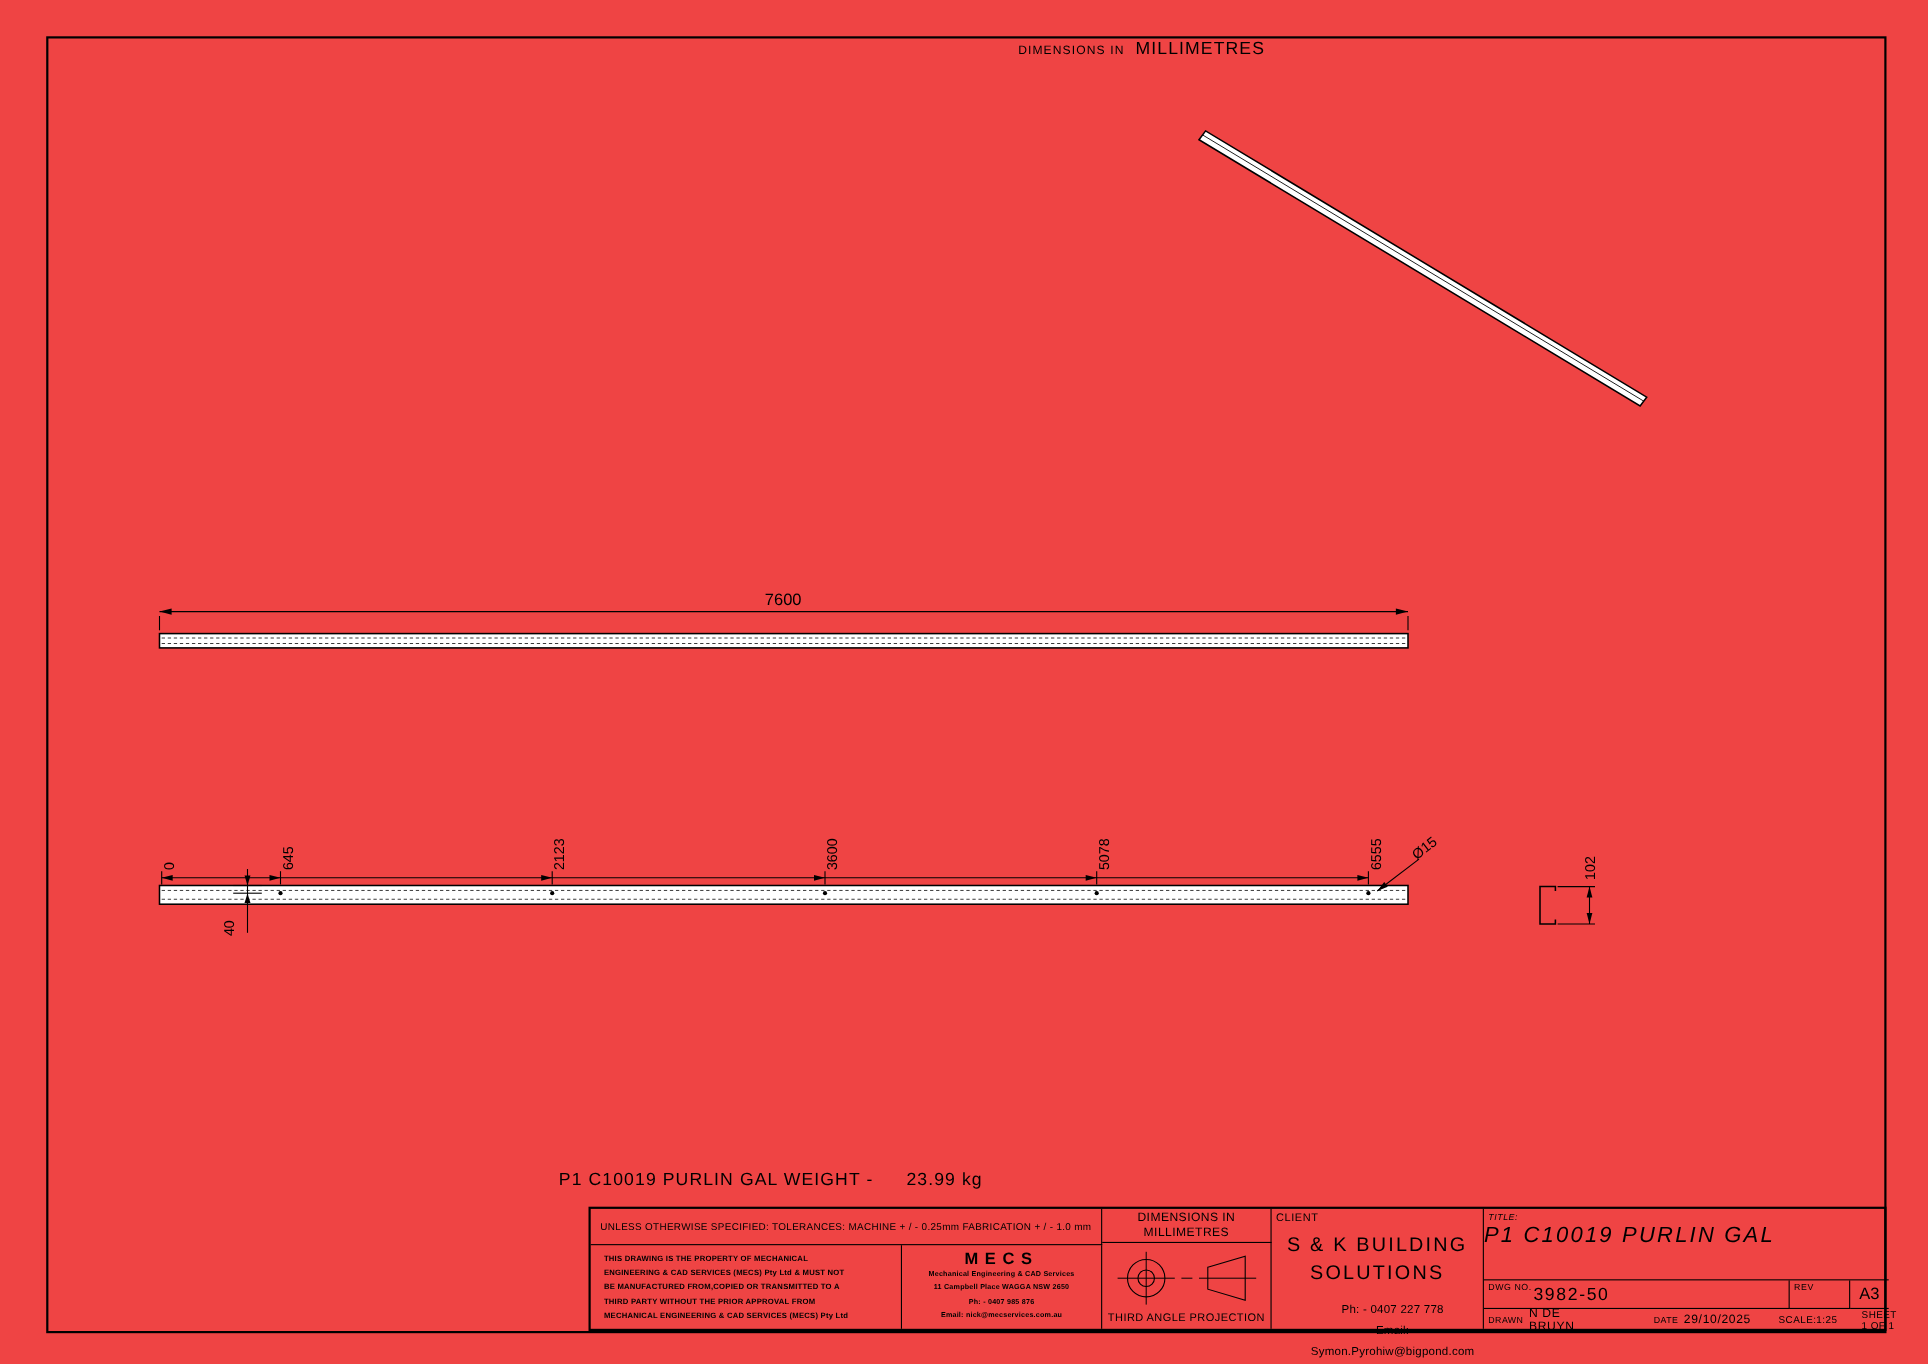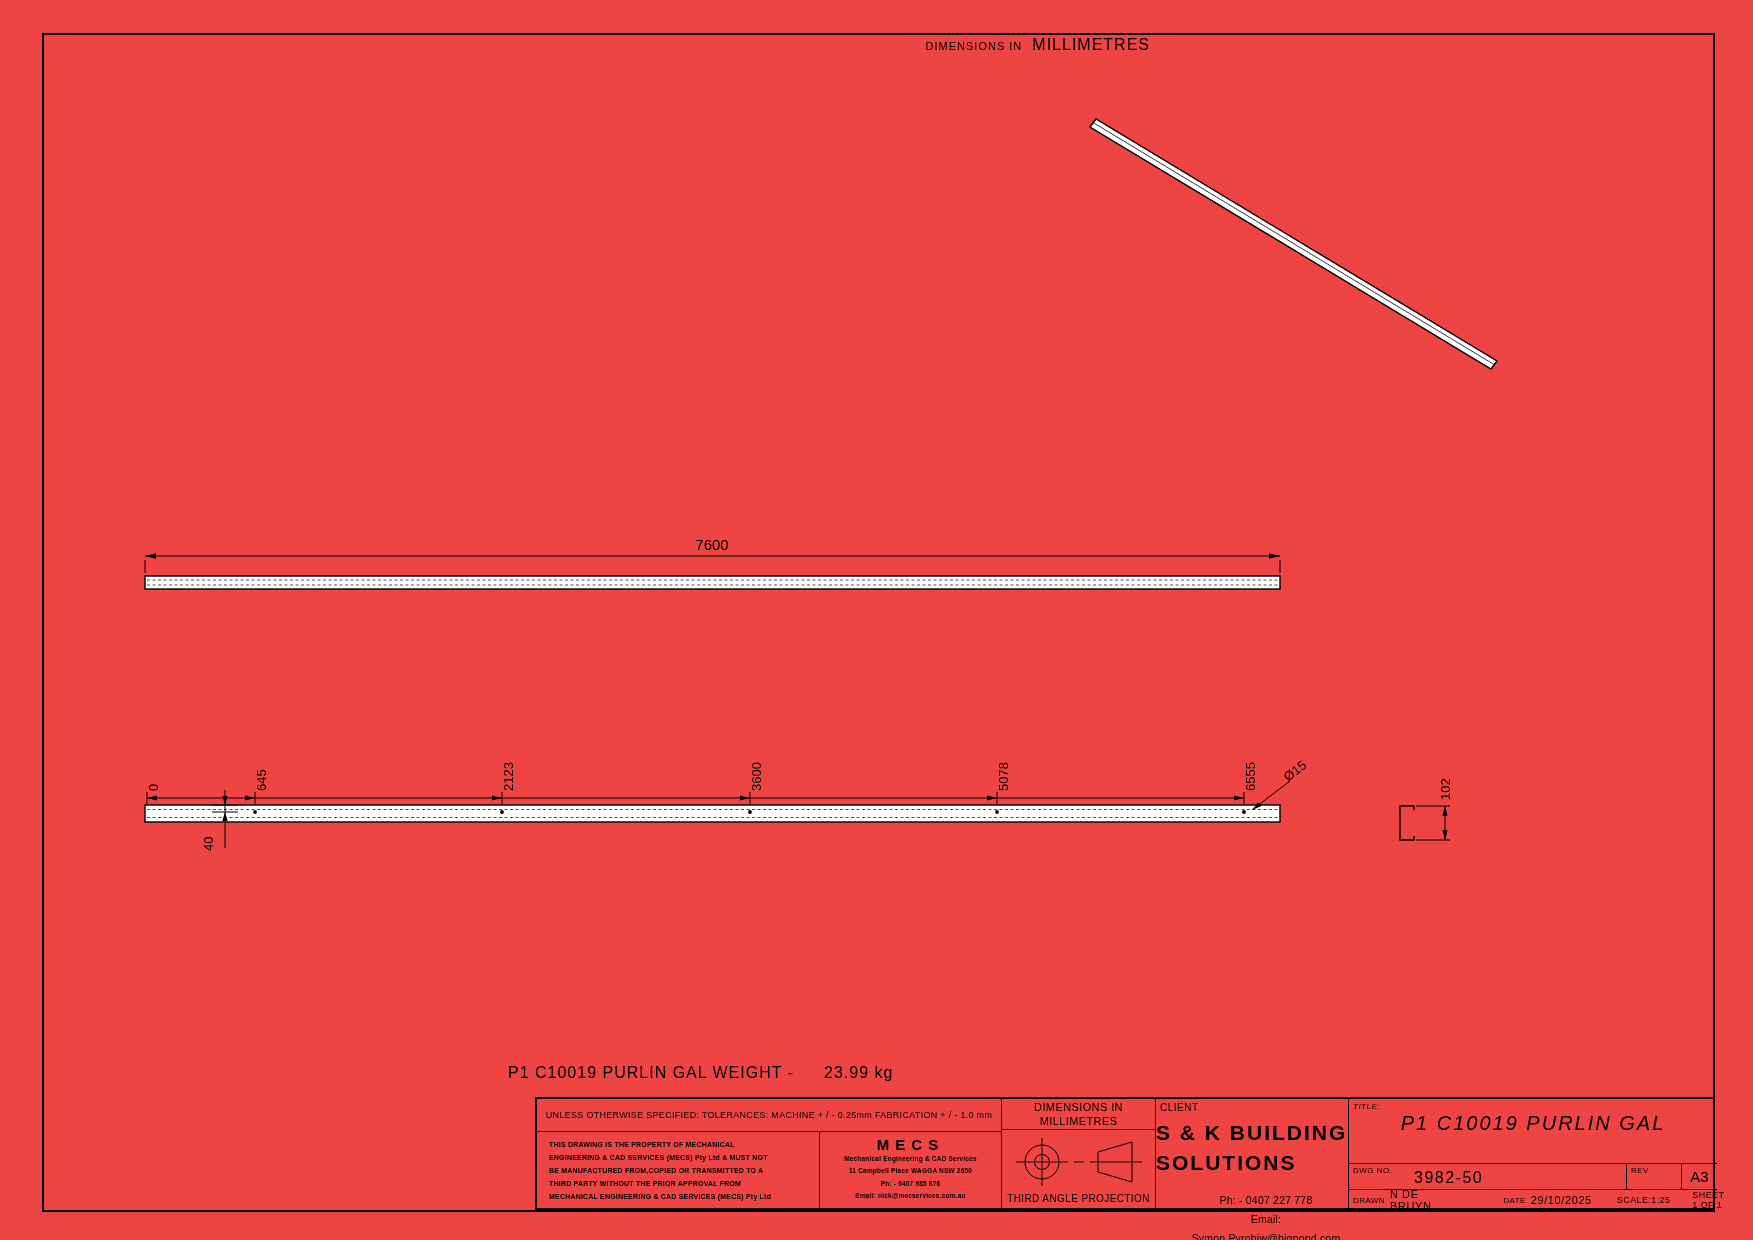--- a/index.html
+++ b/index.html
@@ -31,28 +31,28 @@
   .cell-mecs{left:283;top:33px;}
   .cell-mecs{left:283px;top:33px;width:182px;height:76px;text-align:center;padding-top:4px;}
   .mecs-name{font-size:15px;font-weight:bold;letter-spacing:6px;}
   .mecs-line{font-size:6.5px;font-weight:bold;line-height:1.9;letter-spacing:.2px;}
   .cell-units{left:465px;top:0;width:154px;height:31px;text-align:center;font-size:11px;line-height:1.25;
               padding-top:2px;letter-spacing:.4px;}
   .cell-proj{left:465px;top:31px;width:154px;height:78px;text-align:center;}
   .proj-label{position:absolute;bottom:4px;left:0;width:100%;font-size:10px;letter-spacing:.4px;}
   .cell-client{left:619px;top:0;width:193px;height:109px;}
   .client-label{position:absolute;left:4px;top:3px;font-size:10px;letter-spacing:.5px;}
-  .client-name{font-size:21px;font-weight:bold;letter-spacing:2px;margin-top:19px;line-height:1.45;}
+  .client-name{text-align:center;font-size:18px;font-weight:normal;letter-spacing:2px;margin-top:19px;line-height:1.45;}
   .client-contact{text-align:center;font-size:10.5px;margin-top:12px;line-height:1.8;letter-spacing:.2px;margin-left:28px;}
   .cell-title{left:812px;top:0;width:368px;height:65px;font-style:italic;}
   .title-label{position:absolute;left:4px;top:3px;font-size:8px;letter-spacing:.5px;}
-  .title-text{text-align:center;margin-top:13px;font-size:20px;letter-spacing:2px;}
+  .title-text{text-align:left;margin-top:13px;font-size:20px;letter-spacing:2px;}
   .cell-dwg{left:812px;top:65px;width:278px;height:26px;}
   .dwg-label{position:absolute;left:4px;top:2px;font-size:8px;letter-spacing:.5px;}
-  .dwg-no{position:absolute;left:45px;top:5px;font-size:16px;letter-spacing:1.5px;margin-left:20px;}
+  .dwg-no{position:absolute;left:45px;top:5px;font-size:16px;letter-spacing:1.5px;}
   .cell-rev{left:1090px;top:65px;width:55px;height:26px;}
   .rev-label{position:absolute;left:4px;top:2px;font-size:8px;letter-spacing:.5px;}
   .cell-a3{left:1145px;top:65px;width:35px;height:26px;display:flex;align-items:center;justify-content:center;
            font-size:15px;}
   .cell-drawn{left:812px;top:91px;width:368px;height:20px;display:flex;align-items:center;}
   .lab{font-size:8px;letter-spacing:.4px;}
   .val{font-size:11px;letter-spacing:.6px;}
 </style>
 </head>
 <body>

